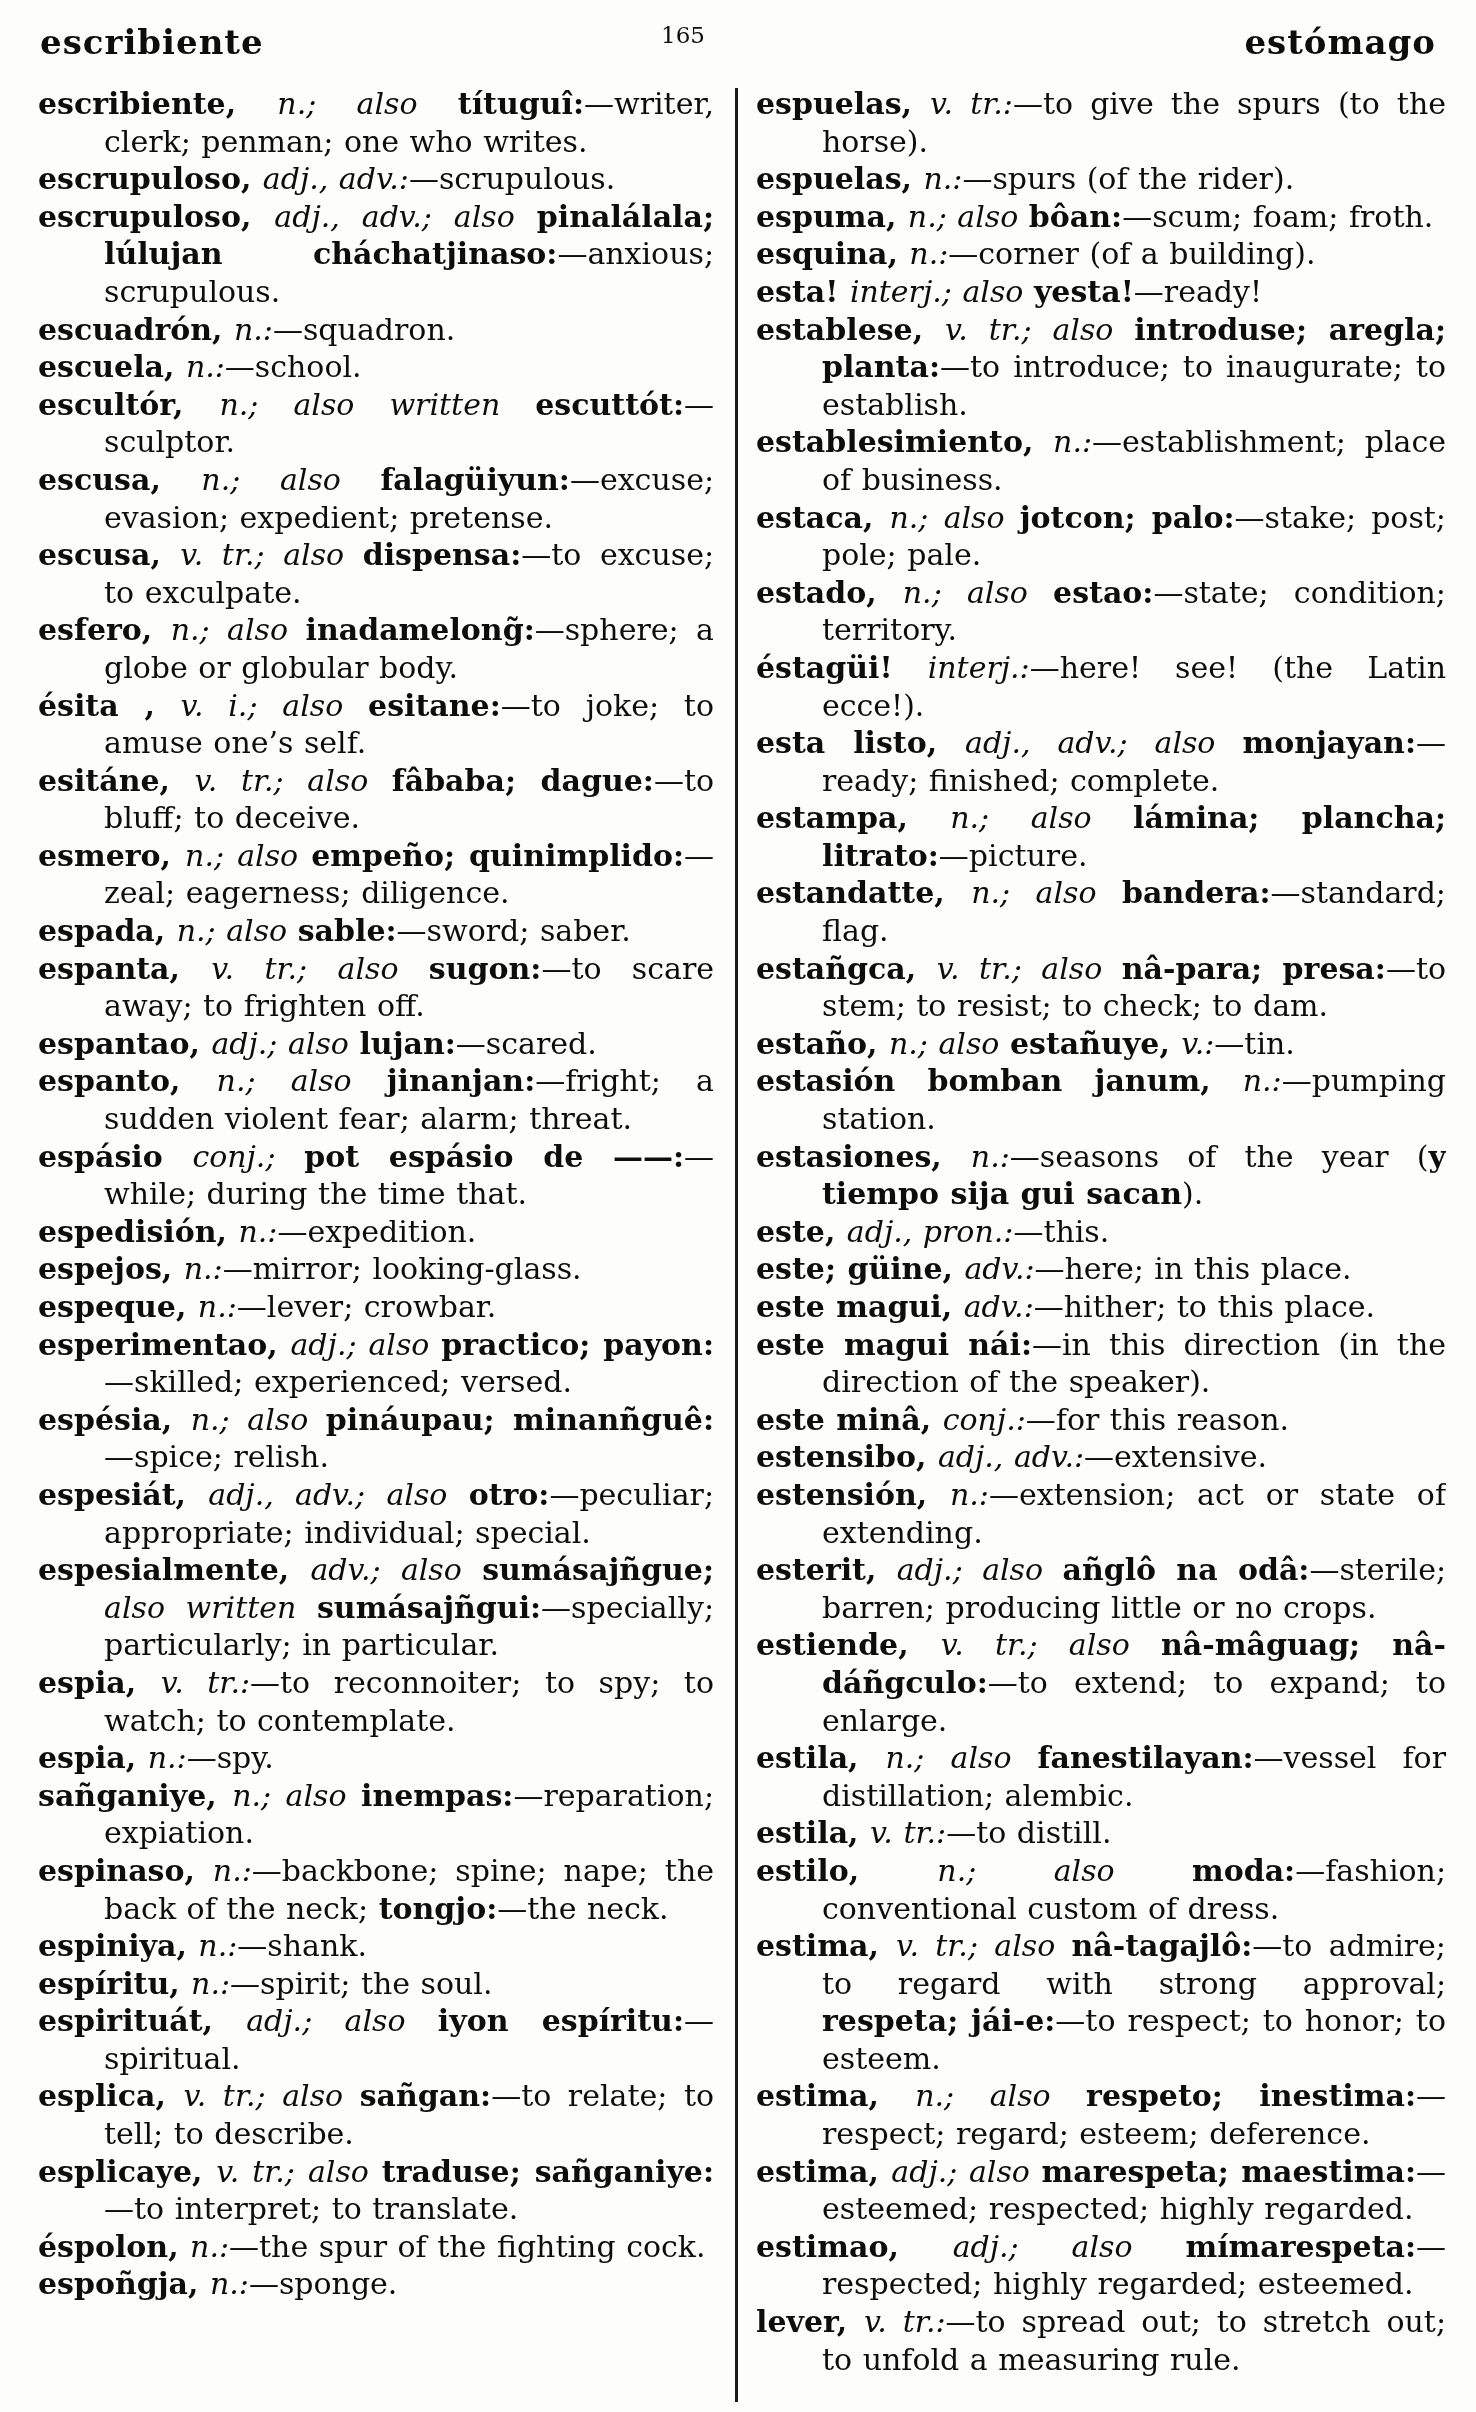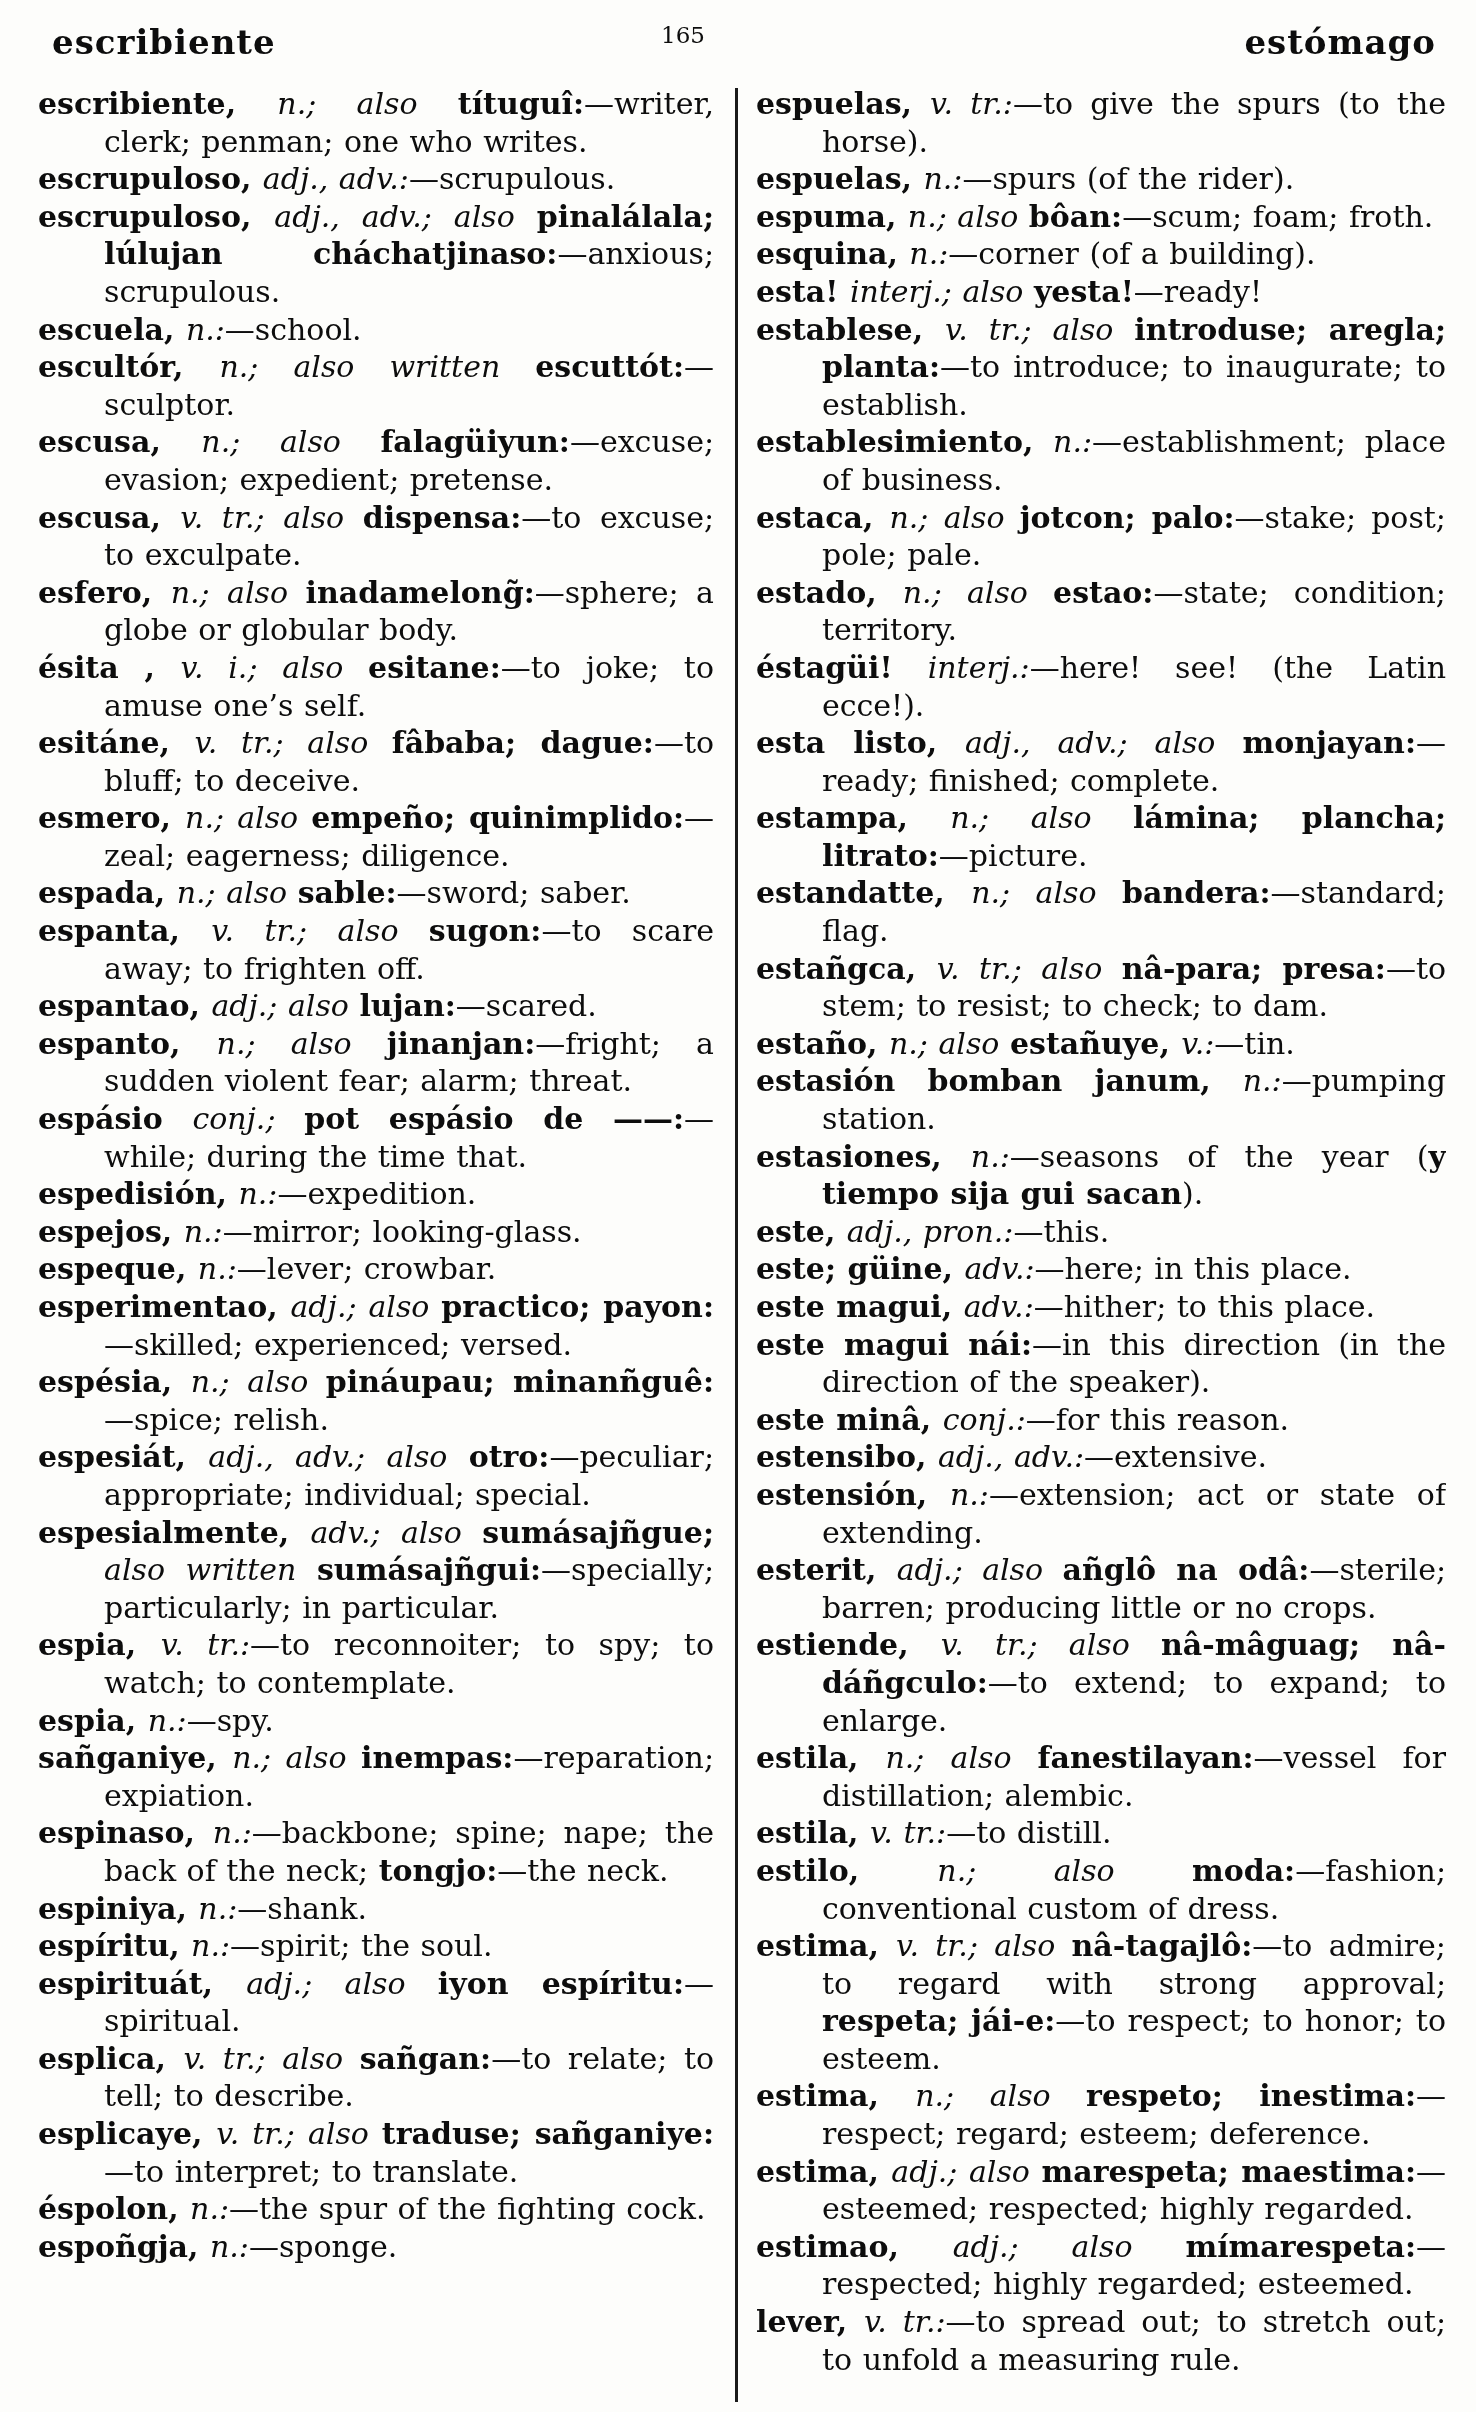--- a/index.html
+++ b/index.html
@@ -20,21 +20,20 @@
     position: absolute;
     top: 22px; left: 40px; right: 40px;
     display: flex;
     justify-content: space-between;
     align-items: baseline;
   }
   .head-word {
     font-weight: bold;
     font-size: 34px;
     letter-spacing: 1px;
-    margin-left: 12px;
   }
   .page-num {
     font-size: 23px;
     position: absolute;
     left: 0; right: 110px;
     text-align: center;
   }
   .column-divider {
     position: absolute;
     left: 735px;
@@ -77,20 +76,21 @@
     <span class="head-word">estómago</span>
   </header>
 
   <div class="column-divider"></div>
 
   <main class="body-cols">
     <section class="col left" id="col-0">
         <p class="entry"><span class="bd">escribiente, </span><span class="it">n.; also </span><span class="bd">títuguî:</span><span class="rg">—writer, clerk; penman; one who writes.</span></p>
         <p class="entry"><span class="bd">escrupuloso, </span><span class="it">adj., adv.:</span><span class="rg">—scrupulous.</span></p>
         <p class="entry"><span class="bd">escrupuloso, </span><span class="it">adj., adv.; also </span><span class="bd">pinalálala; lúlujan cháchatjinaso:</span><span class="rg">—anxious; scrupulous.</span></p>
+        <p class="entry"><span class="bd">escuadrón, </span><span class="it">n.:</span><span class="rg">—squadron.</span></p>
         <p class="entry"><span class="bd">escuela, </span><span class="it">n.:</span><span class="rg">—school.</span></p>
         <p class="entry"><span class="bd">escultór, </span><span class="it">n.; also written </span><span class="bd">escuttót:</span><span class="rg">—sculptor.</span></p>
         <p class="entry"><span class="bd">escusa, </span><span class="it">n.; also </span><span class="bd">falagüiyun:</span><span class="rg">—excuse; evasion; expedient; pretense.</span></p>
         <p class="entry"><span class="bd">escusa, </span><span class="it">v. tr.; also </span><span class="bd">dispensa:</span><span class="rg">—to excuse; to exculpate.</span></p>
         <p class="entry"><span class="bd">esfero, </span><span class="it">n.; also </span><span class="bd">inadamelong̃:</span><span class="rg">—sphere; a globe or globular body.</span></p>
         <p class="entry"><span class="bd">ésita , </span><span class="it">v. i.; also </span><span class="bd">esitane:</span><span class="rg">—to joke; to amuse one’s self.</span></p>
         <p class="entry"><span class="bd">esitáne, </span><span class="it">v. tr.; also </span><span class="bd">fâbaba; dague:</span><span class="rg">—to bluff; to deceive.</span></p>
         <p class="entry"><span class="bd">esmero, </span><span class="it">n.; also </span><span class="bd">empeño; quinimplido:</span><span class="rg">—zeal; eagerness; diligence.</span></p>
         <p class="entry"><span class="bd">espada, </span><span class="it">n.; also </span><span class="bd">sable:</span><span class="rg">—sword; saber.</span></p>
         <p class="entry"><span class="bd">espanta, </span><span class="it">v. tr.; also </span><span class="bd">sugon:</span><span class="rg">—to scare away; to frighten off.</span></p>

